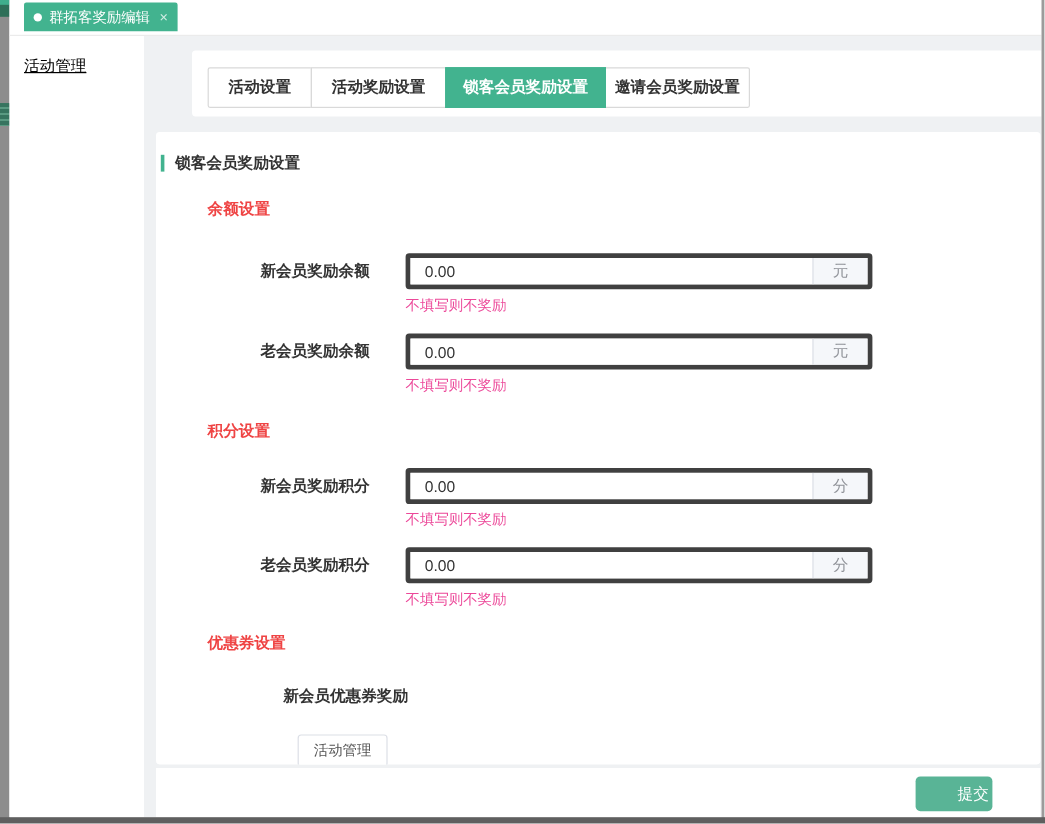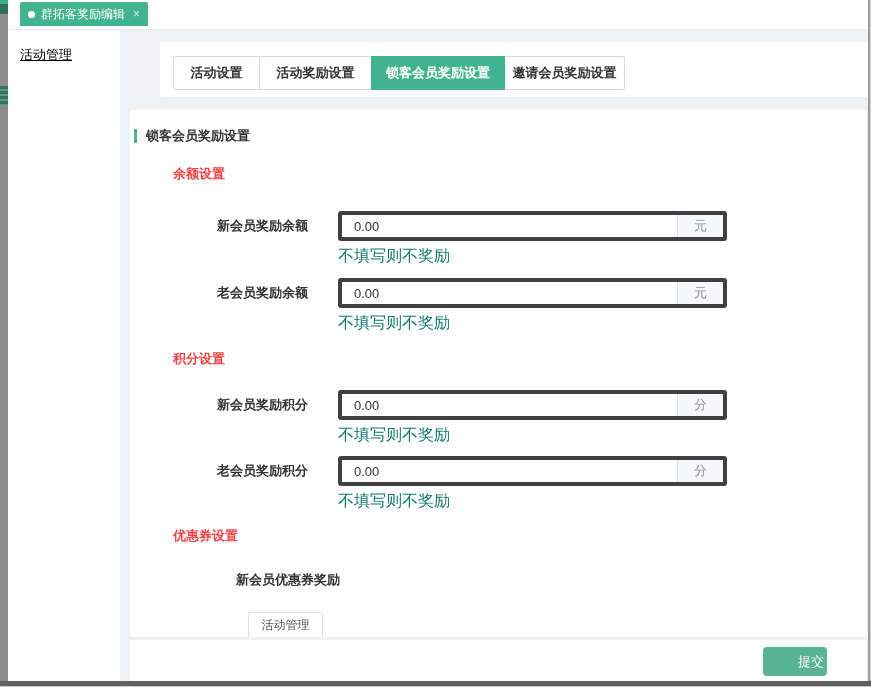--- a/index.html
+++ b/index.html
@@ -52,21 +52,21 @@
 
   .group-title { position:absolute; left:43px; font-size:13px; font-weight:700; color:#ef4444; }
 
   .form-row { position:absolute; left:0; display:flex; align-items:center; height:30px; }
   .form-label { width:178px; text-align:right; font-size:13px; font-weight:700; color:#333333; flex:0 0 auto; }
   .input-group { margin-left:30px; display:flex; width:389px; height:30px; border:4px solid #404040; border-radius:3px; overflow:hidden; background:#ffffff; }
   .input-group input { flex:1 1 auto; border:0; outline:none; padding:0 12px; font-size:13px; color:#333333;
                        font-family:"Liberation Sans","DejaVu Sans",sans-serif; min-width:0; background:#ffffff; }
   .input-suffix { flex:0 0 46px; background:#f5f7fa; border-left:1px solid #dcdfe6; color:#909399;
                   font-size:13px; display:flex; align-items:center; justify-content:center; }
-  .help-text { position:absolute; left:208px; font-size:16px; color:#0f766e; }
+  .help-text { position:absolute; left:208px; font-size:12px; color:#ec4899; }
 
   .sub-label { position:absolute; left:106px; font-size:13px; font-weight:700; color:#333333; }
   .coupon-btn { position:absolute; left:118px; top:502px; width:75px; height:27px; background:#ffffff;
                 border:1px solid #dcdfe6; border-radius:3px; font-size:12px; color:#555555; cursor:pointer;
                 font-family:"Liberation Sans","DejaVu Sans",sans-serif; }
 
   .submit-btn { position:absolute; right:40px; top:7px; width:64px; height:29px; background:#59b496;
                 color:#ffffff; border:0; border-radius:4px; font-size:13px; cursor:pointer;
                 font-family:Liberation Sans, sans-serif;padding-left:32px; }
 </style>

